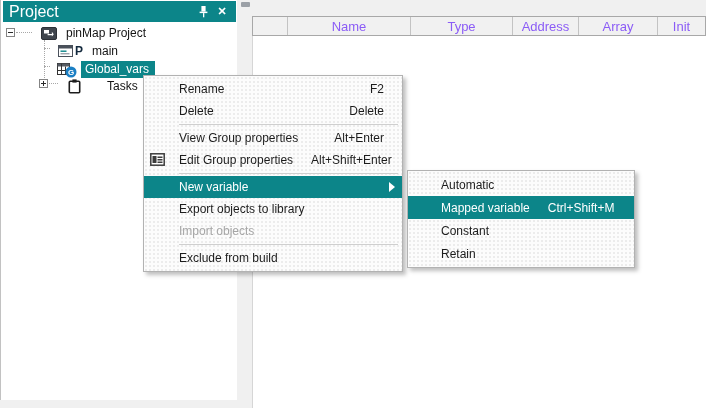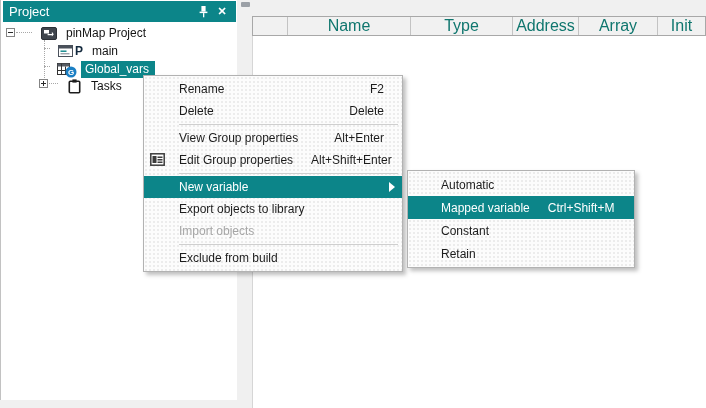--- a/index.html
+++ b/index.html
@@ -9,36 +9,36 @@
   .abs { position:absolute; }
 
   
   #toolbar-sliver { left:0; top:0; width:706px; height:8px; background:#f0f0f0; }
   .tb-mark { position:absolute; background:#9ba0a6; border-radius:1px; }
   .tb-sep  { position:absolute; width:1px; background:#cfcfcf; top:0; height:8px; }
 
   
   #project-panel { left:0; top:8; width:237px; height:400px; background:#ffffff; border-left:1px solid #c2c2c2; }
   #panel-header { position:absolute; left:2px; top:1px; width:233px; height:21px; background:var(--accent,#0c8589); color:#fff; display:flex; align-items:center; padding:0 6px; }
-  #panel-title { font-size:13px; }
+  #panel-title { font-size:16px; }
   .hdr-btn { margin-left:auto; width:16px; height:15px; display:flex; align-items:center; justify-content:center; cursor:default; }
   .hdr-btn + .hdr-btn { margin-left:3px; }
 
   
   .tree-row { position:absolute; height:16px; display:flex; align-items:center; font-size:12px; color:#141414; white-space:nowrap;padding-left:8px; }
   .expander { position:absolute; width:9px; height:9px; background:#fff; border:1px solid #848484; }
   .expander .ph { position:absolute; left:1px; top:3px; width:5px; height:1px; background:#2a2a2a; }
   .expander .pv { position:absolute; left:3px; top:1px; width:1px; height:5px; background:#2a2a2a; }
   .dotline-h { position:absolute; height:0; border-top:1px dotted #a8a8a8; }
   .dotline-v { position:absolute; width:0; border-left:1px dotted #a8a8a8; }
   .sel-label { background:var(--accent,#0c8589); color:#ffffff; padding:1px 4px 2px 4px; }
 
   
   #var-table-header { left:252px; top:16px; height:20px; width:454px; display:flex; background:#f1f1f1; border:1px solid #a8a8a8; }
-  .th-cell { border-right:1px solid #c3c3c3; display:flex; align-items:center; justify-content:center; font-size:16px; color:#0f766e; height:100%; }
+  .th-cell { border-right:1px solid #c3c3c3; display:flex; align-items:center; justify-content:center; font-size:13px; color:#8b5cf6; height:100%; }
   .th-cell:last-child { border-right:none; flex:1; }
   #var-table-body { left:252px; top:36px; width:454px; height:372px; background:#ffffff; border-left:1px solid #d6d6d6; }
 
   
   .menu { position:absolute; border:1px solid #b2b2b2;
           background-color:#fcfcfc;
           background-image:radial-gradient(circle, #ececec 0.8px, transparent 0.9px);
           background-size:4px 4px;
           box-shadow:3px 3px 4px rgba(0,0,0,0.25);
           padding:2px 0; }
@@ -127,21 +127,21 @@
         <text x="6" y="8.8" text-anchor="middle" font-size="8" font-weight="bold" fill="#ffffff" font-family="Liberation Sans, sans-serif">G</text>
       </svg>
     </span>
     <span class="sel-label" style="min-width:74px;">Global_vars</span>
   </div>
 
   <div class="expander" style="left:38px; top:79px;">
     <span class="ph"></span>
       <span class="pv"></span>
   </div>
-  <div class="tree-row" style="left:59px; top:78px;">
+  <div class="tree-row" style="left:59px; top:78px;gap:16px;">
     <span style="margin-right:10px;">
       <svg width="13" height="15" viewBox="0 0 13 15">
         <rect x="1.3" y="2.3" width="10.4" height="11.4" rx="1" fill="#ffffff" stroke="#1d1d1d" stroke-width="1.6"></rect>
         <rect x="4.4" y="0.4" width="4.2" height="3.2" fill="#1d1d1d"></rect>
       </svg>
     </span>
     <span>Tasks</span>
   </div>
 </div>
 

